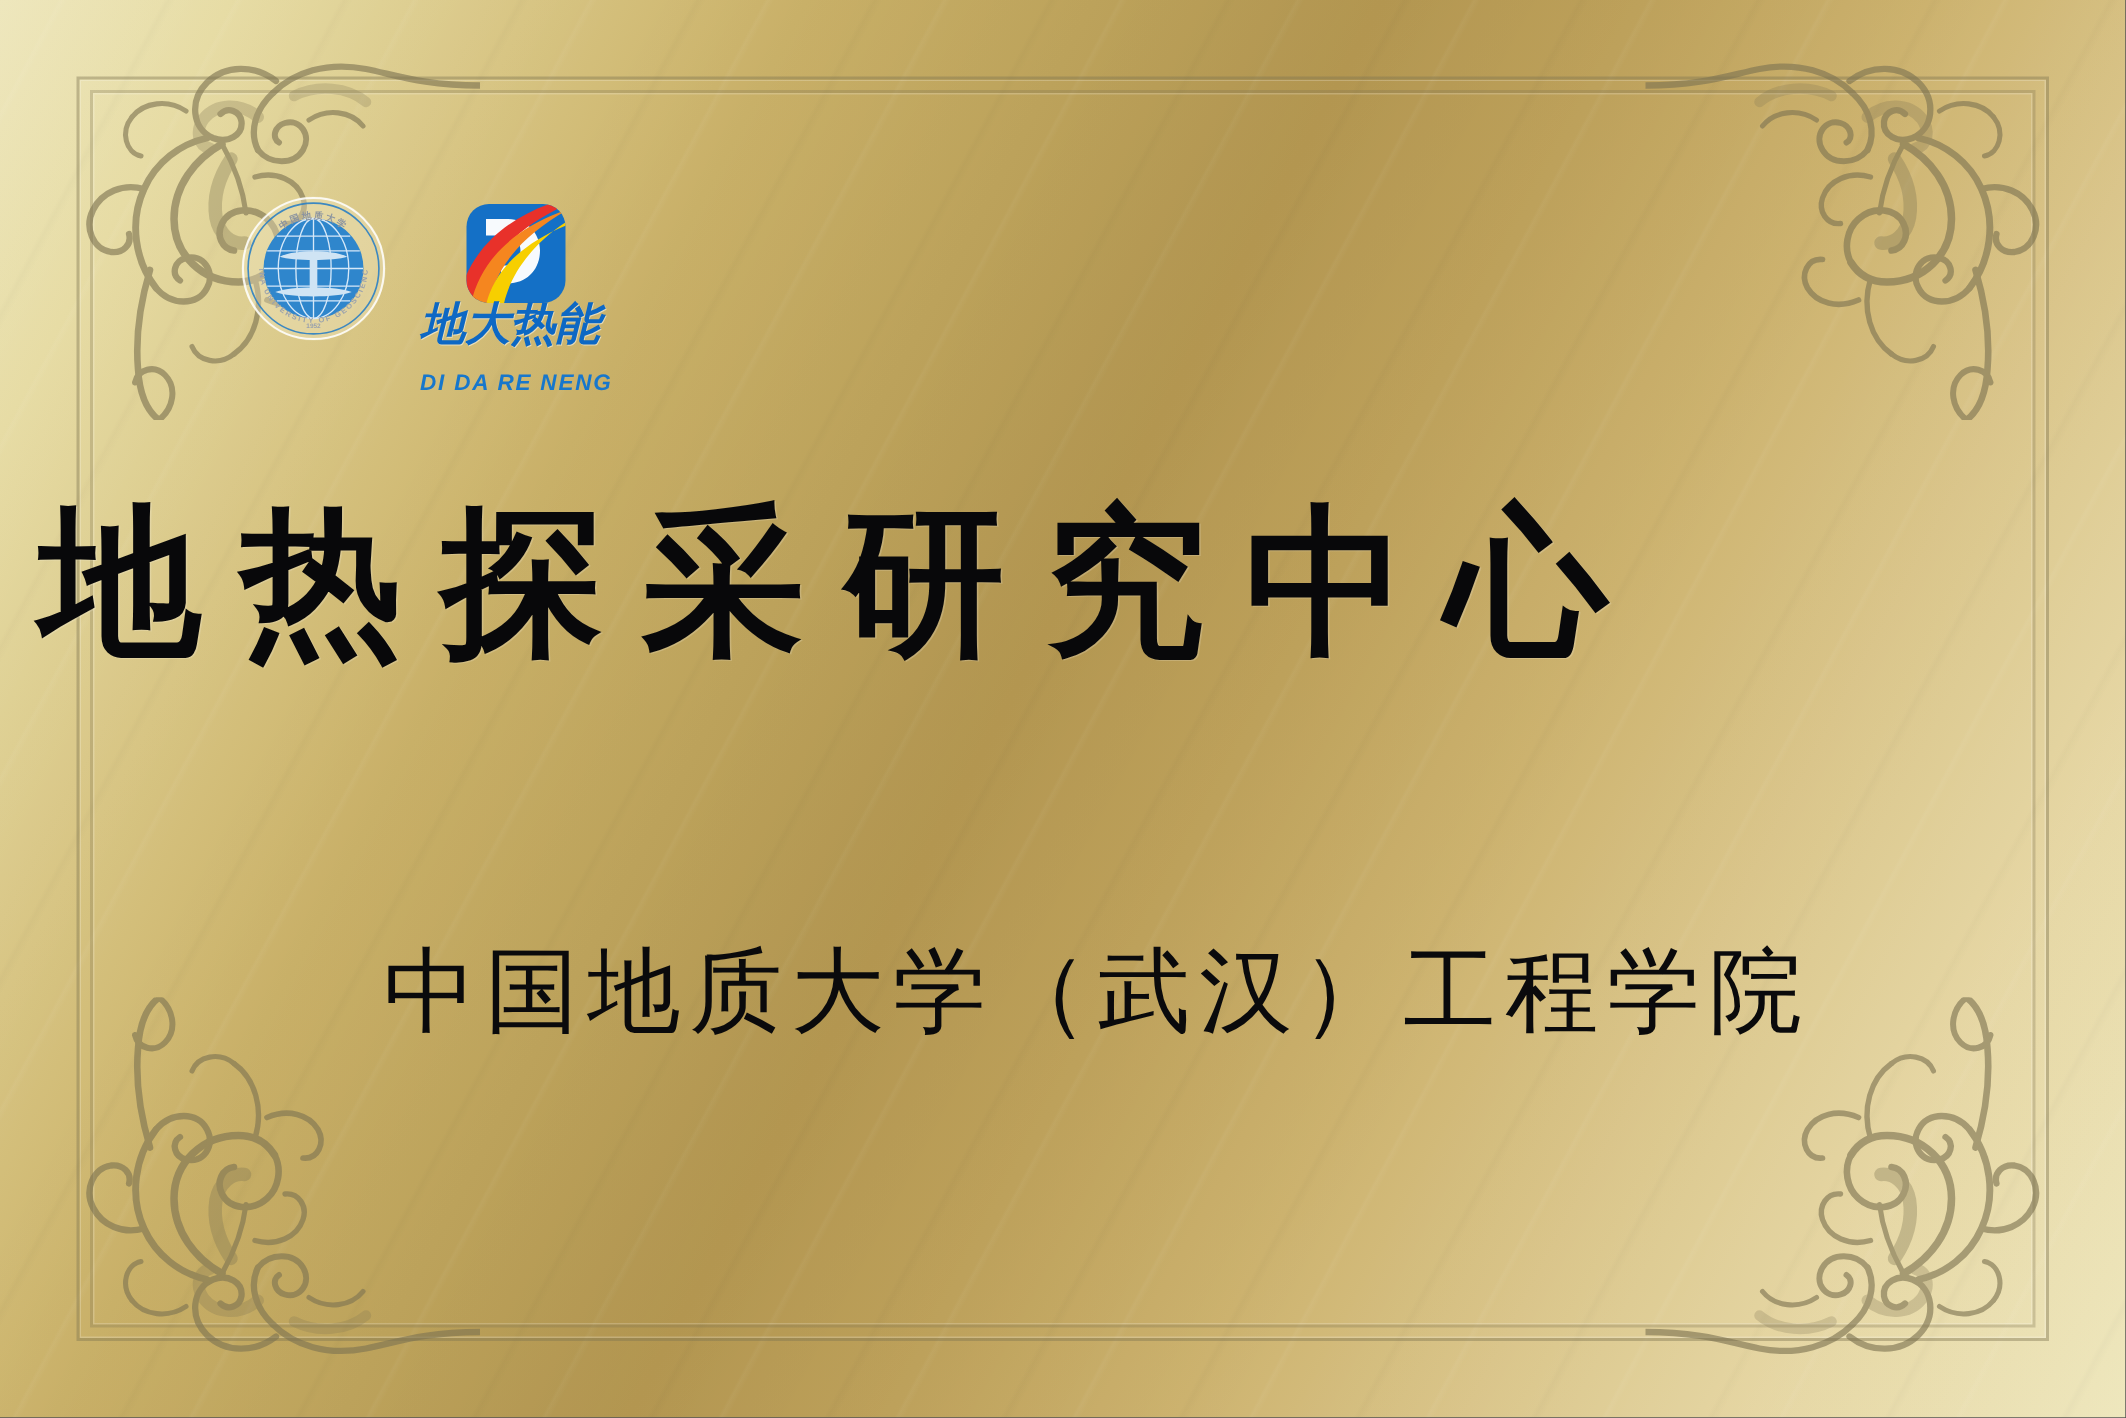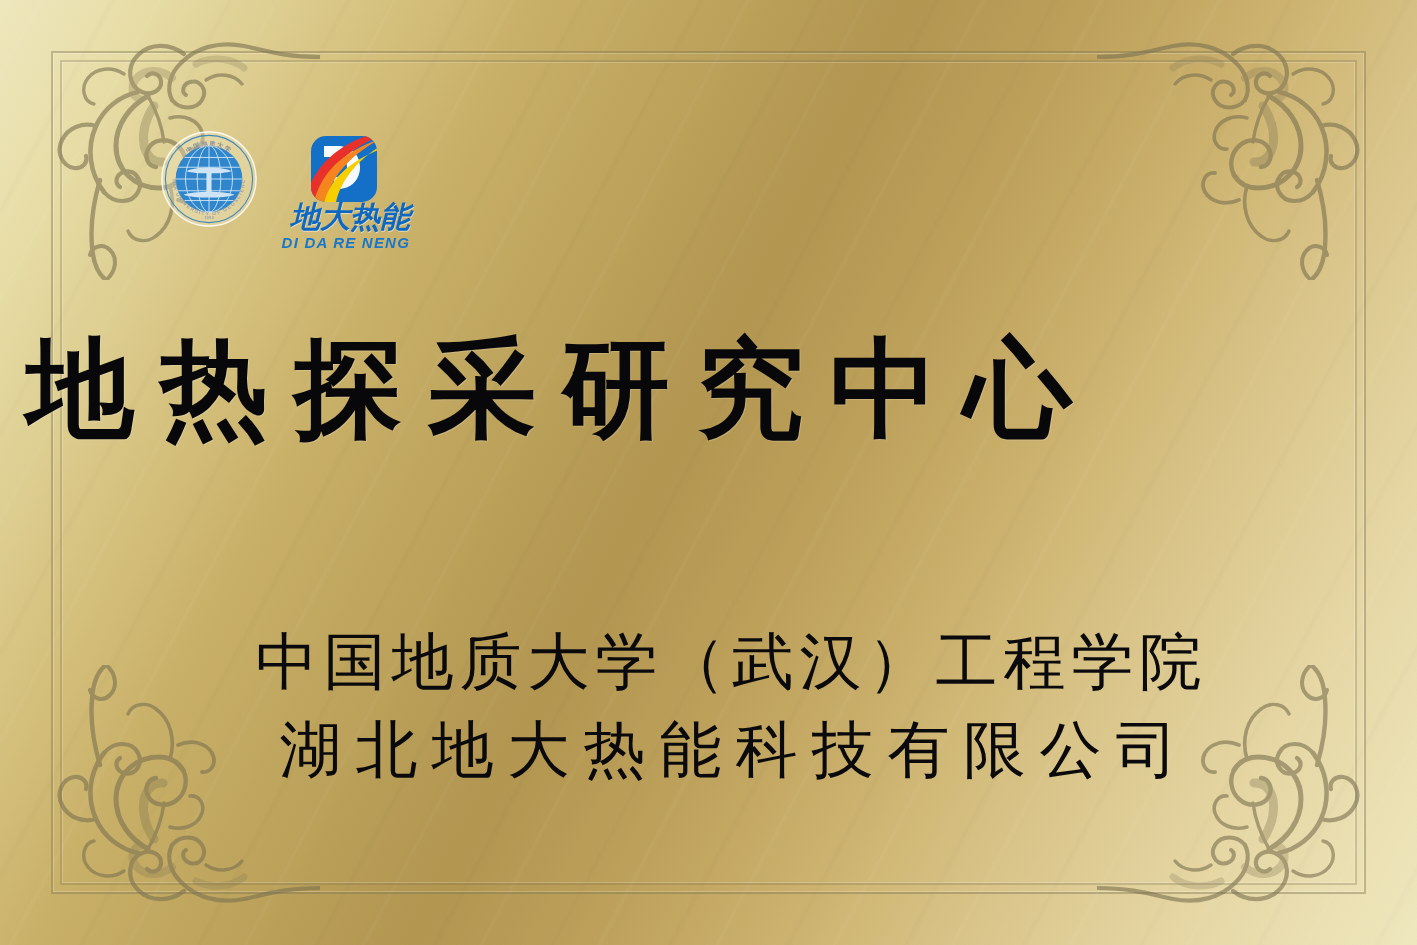--- a/index.html
+++ b/index.html
@@ -90,40 +90,40 @@
   
   #logo-row {
     position: absolute;
     left: 160px;
     top: 130px;
     display: flex;
     align-items: flex-start;
     gap: 22px;
   }
   #seal { width: 98px; height: 98px; display:block; }
-  #brand { display: flex; flex-direction: column; align-items: flex-end; margin-top: 4px; }
+  #brand { display: flex; flex-direction: column; align-items: flex-start; margin-top: 4px; }
   #brand-mark { width: 130px; height: 70px; display:block; }
   #brand-cn {
     font-size: 30px;
     font-weight: 700;
     font-style: italic;
     color: #0d68c4;
     letter-spacing: 0px;
     line-height: 1;
     margin-top: -2px;
     text-shadow: 0.5px 0.5px 0 rgba(255,255,255,0.5);
   }
   #brand-en {
     font-size: 15px;
     font-weight: 700;
     font-style: italic;
     color: #1777cc;
     letter-spacing: 1.2px;
     line-height: 1;
-    margin-top: 3px;
+    margin-top: 16px;
   }
 
   
   #title {
     position: absolute;
     left: 0; right: 0;
     top: 330px;
     font-family: "DejaVu Serif", "Liberation Serif", serif;
     font-weight: 700;
     font-size: 108px;
@@ -345,16 +345,15 @@
       </svg>
       <div id="brand-cn">地大热能</div>
       <div id="brand-en">DI DA RE NENG</div>
     </div>
   </div>
 
   <div id="title">地热探采研究中心</div>
 
   <div id="sub">
     <div class="sub-line l1">中国地质大学（武汉）工程学院</div>
-    <div class="sub-line l2">湖北地大热能科技有限公司</div>
   </div>
 
 </div>
 
 </body></html>

